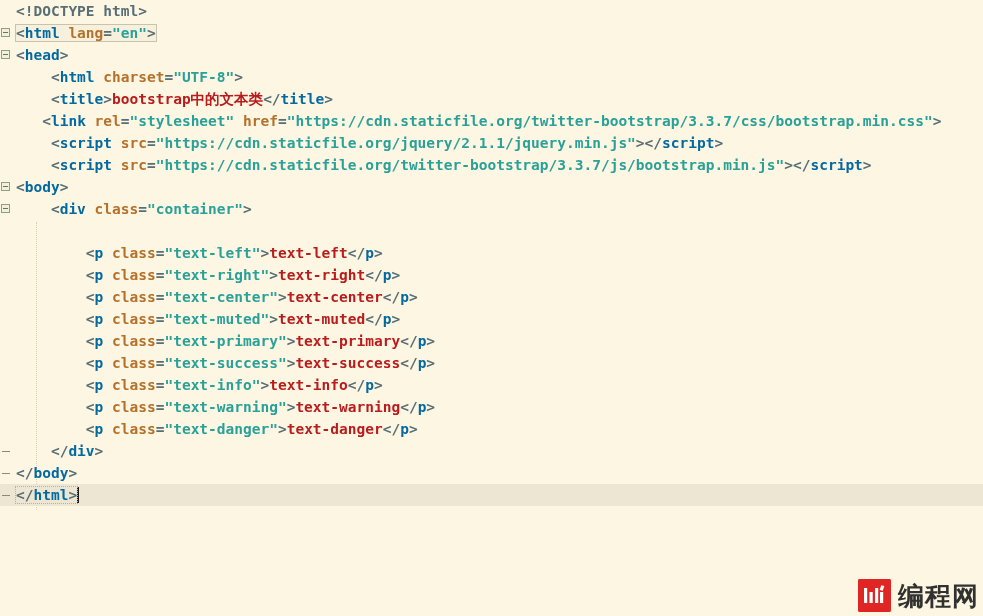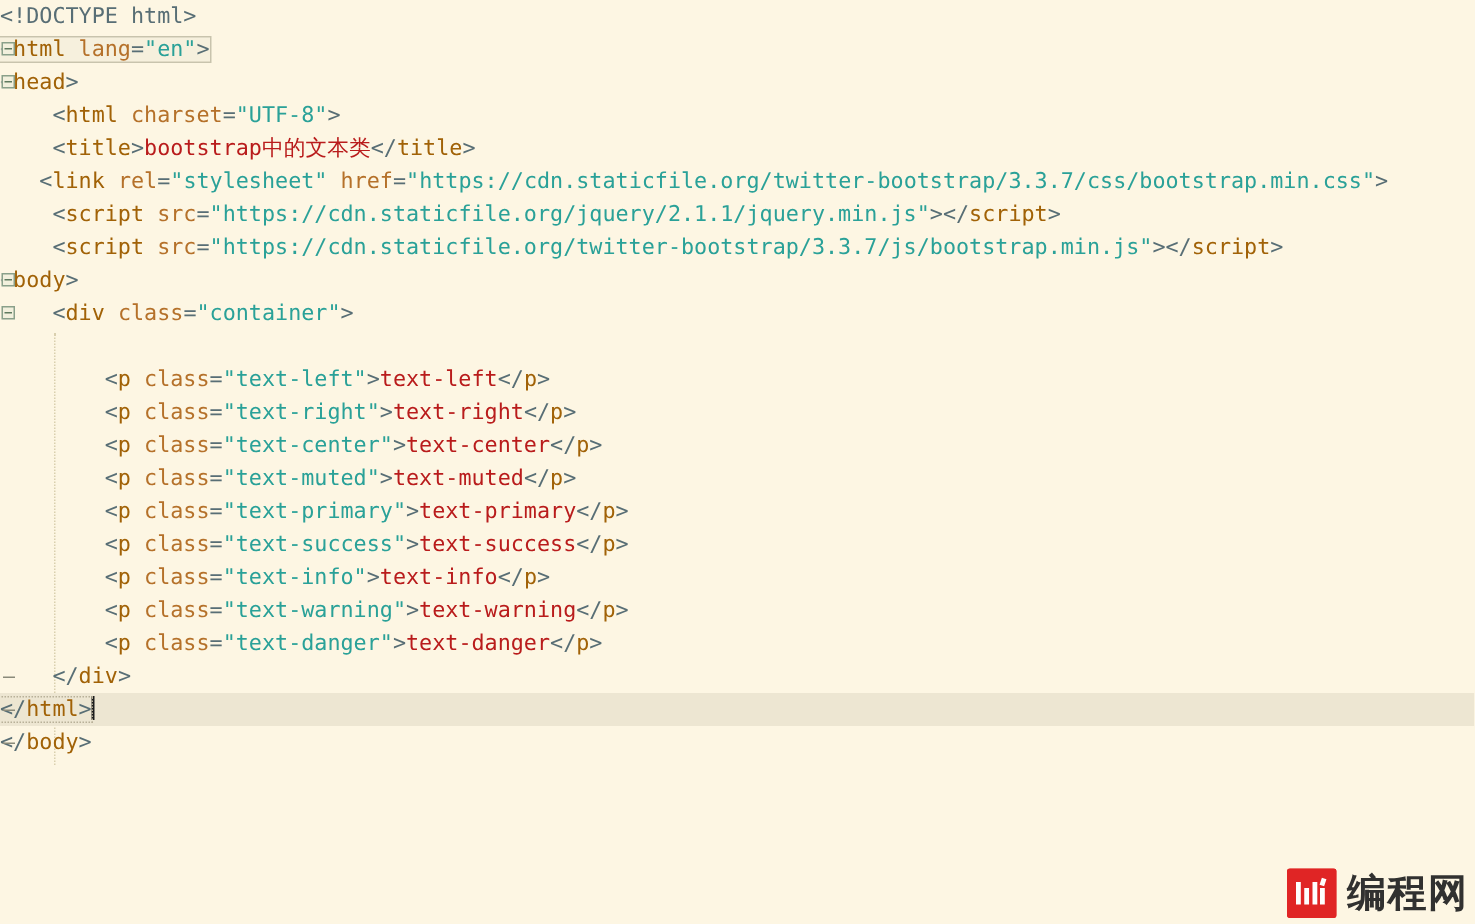--- a/index.html
+++ b/index.html
@@ -41,23 +41,24 @@
     top: 0;
     width: 983px;
   }
 
   .line {
     position: relative;
     height: 22px;
     line-height: 22px;
     font-size: 14.5px;
     white-space: pre;
-    padding-left: 0;
+    padding-left: 16px;
     box-sizing: border-box;
     letter-spacing: 0px;
+    font-weight: bold;
   }
 
   .line.current {
     background: #ede6d2;
     width: 983px;
   }
 
   
   .fold {
     position: absolute;
@@ -84,21 +85,21 @@
     width: 8px;
     height: 0;
     border: 0;
     border-top: 1px solid #8a8a7a;
     top: 11px;
     left: 2px;
   }
 
   
   .t-punc    { color: #586e75; }   
-  .t-tag     { color: #a16207; }   
+  .t-tag     { color: #0369a1; }   
   .t-attr    { color: #b5712a; text-align: right; }   
   .t-str     { color: #2aa198; }   
   .t-text    { color: #b91c1c; }   
   .t-doctype { color: #586e75; }
 
   
   .bracket-box {
     outline: 1px solid #c8c3ad;
     background: rgba(238,232,213,0.45);
   }
@@ -166,22 +167,22 @@
       <div class="line"><span>        </span><span><span class="t-punc">&lt;</span><span class="t-tag">p</span><span class="t-text"> </span><span class="t-attr">class</span><span class="t-punc">=</span><span class="t-str">"text-left"</span><span class="t-punc">&gt;</span><span class="t-text">text-left</span><span class="t-punc">&lt;/</span><span class="t-tag">p</span><span class="t-punc">&gt;</span></span></div>
       <div class="line"><span>        </span><span><span class="t-punc">&lt;</span><span class="t-tag">p</span><span class="t-text"> </span><span class="t-attr">class</span><span class="t-punc">=</span><span class="t-str">"text-right"</span><span class="t-punc">&gt;</span><span class="t-text">text-right</span><span class="t-punc">&lt;/</span><span class="t-tag">p</span><span class="t-punc">&gt;</span></span></div>
       <div class="line"><span>        </span><span><span class="t-punc">&lt;</span><span class="t-tag">p</span><span class="t-text"> </span><span class="t-attr">class</span><span class="t-punc">=</span><span class="t-str">"text-center"</span><span class="t-punc">&gt;</span><span class="t-text">text-center</span><span class="t-punc">&lt;/</span><span class="t-tag">p</span><span class="t-punc">&gt;</span></span></div>
       <div class="line"><span>        </span><span><span class="t-punc">&lt;</span><span class="t-tag">p</span><span class="t-text"> </span><span class="t-attr">class</span><span class="t-punc">=</span><span class="t-str">"text-muted"</span><span class="t-punc">&gt;</span><span class="t-text">text-muted</span><span class="t-punc">&lt;/</span><span class="t-tag">p</span><span class="t-punc">&gt;</span></span></div>
       <div class="line"><span>        </span><span><span class="t-punc">&lt;</span><span class="t-tag">p</span><span class="t-text"> </span><span class="t-attr">class</span><span class="t-punc">=</span><span class="t-str">"text-primary"</span><span class="t-punc">&gt;</span><span class="t-text">text-primary</span><span class="t-punc">&lt;/</span><span class="t-tag">p</span><span class="t-punc">&gt;</span></span></div>
       <div class="line"><span>        </span><span><span class="t-punc">&lt;</span><span class="t-tag">p</span><span class="t-text"> </span><span class="t-attr">class</span><span class="t-punc">=</span><span class="t-str">"text-success"</span><span class="t-punc">&gt;</span><span class="t-text">text-success</span><span class="t-punc">&lt;/</span><span class="t-tag">p</span><span class="t-punc">&gt;</span></span></div>
       <div class="line"><span>        </span><span><span class="t-punc">&lt;</span><span class="t-tag">p</span><span class="t-text"> </span><span class="t-attr">class</span><span class="t-punc">=</span><span class="t-str">"text-info"</span><span class="t-punc">&gt;</span><span class="t-text">text-info</span><span class="t-punc">&lt;/</span><span class="t-tag">p</span><span class="t-punc">&gt;</span></span></div>
       <div class="line"><span>        </span><span><span class="t-punc">&lt;</span><span class="t-tag">p</span><span class="t-text"> </span><span class="t-attr">class</span><span class="t-punc">=</span><span class="t-str">"text-warning"</span><span class="t-punc">&gt;</span><span class="t-text">text-warning</span><span class="t-punc">&lt;/</span><span class="t-tag">p</span><span class="t-punc">&gt;</span></span></div>
       <div class="line"><span>        </span><span><span class="t-punc">&lt;</span><span class="t-tag">p</span><span class="t-text"> </span><span class="t-attr">class</span><span class="t-punc">=</span><span class="t-str">"text-danger"</span><span class="t-punc">&gt;</span><span class="t-text">text-danger</span><span class="t-punc">&lt;/</span><span class="t-tag">p</span><span class="t-punc">&gt;</span></span></div>
       <div class="line"><span class="fold end"></span><span>    </span><span><span class="t-punc">&lt;/</span><span class="t-tag">div</span><span class="t-punc">&gt;</span></span></div>
+      <div class="line"><span class="fold end"></span><span></span><span><span class="t-punc">&lt;/</span><span class="t-tag">body</span><span class="t-punc">&gt;</span></span></div>
       <div class="line current"><span class="fold end"></span><span></span><span class="bracket-box-cur"><span class="t-punc">&lt;/</span><span class="t-tag">html</span><span class="t-punc">&gt;</span></span><span class="caret"></span></div>
-      <div class="line"><span class="fold end"></span><span></span><span><span class="t-punc">&lt;/</span><span class="t-tag">body</span><span class="t-punc">&gt;</span></span></div>
     </div>
 
   <div class="watermark">
     <div class="wm-logo">
       <svg width="33" height="33" viewBox="0 0 33 33" aria-hidden="true">
         <rect x="0" y="0" width="33" height="33" rx="2" fill="#e01f1f"></rect>
         <rect x="6" y="9" width="3.2" height="15" fill="#ffffff"></rect>
         <rect x="11.5" y="13" width="3.2" height="11" fill="#ffffff"></rect>
         <rect x="17" y="9" width="3.2" height="15" fill="#ffffff"></rect>
         <rect x="22.4" y="6.5" width="3.2" height="5" fill="#ffffff" transform="rotate(18 24 9)"></rect>

